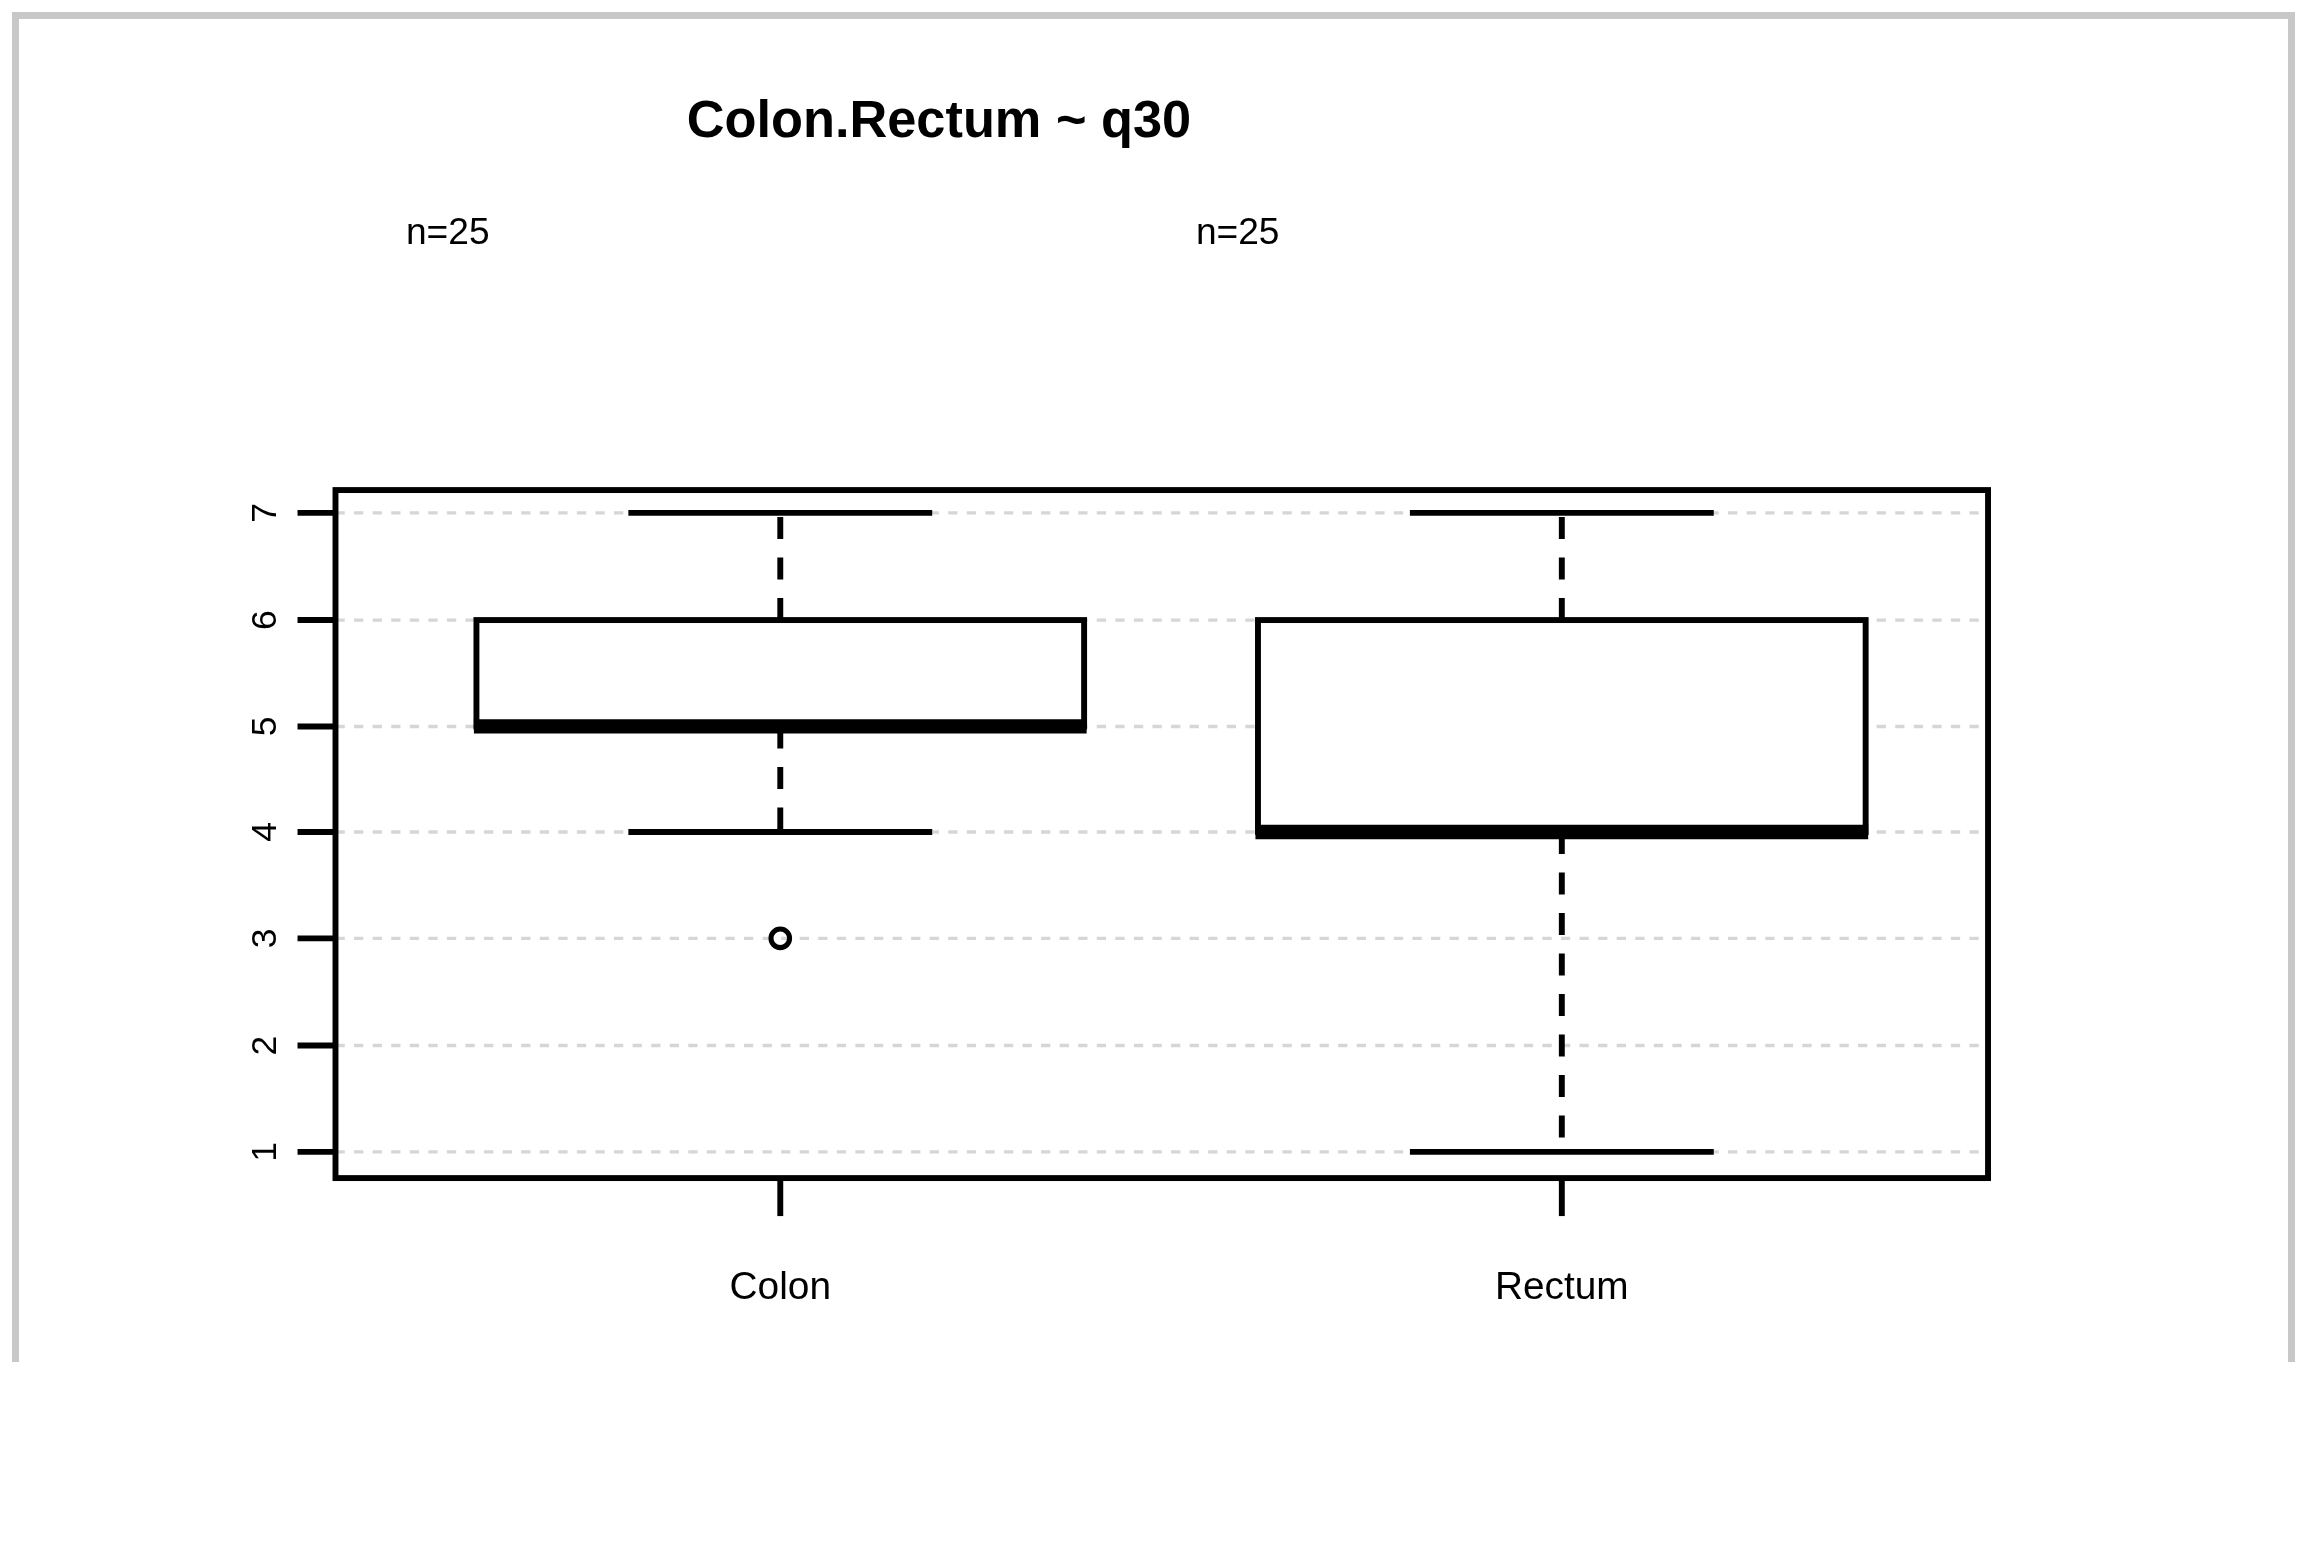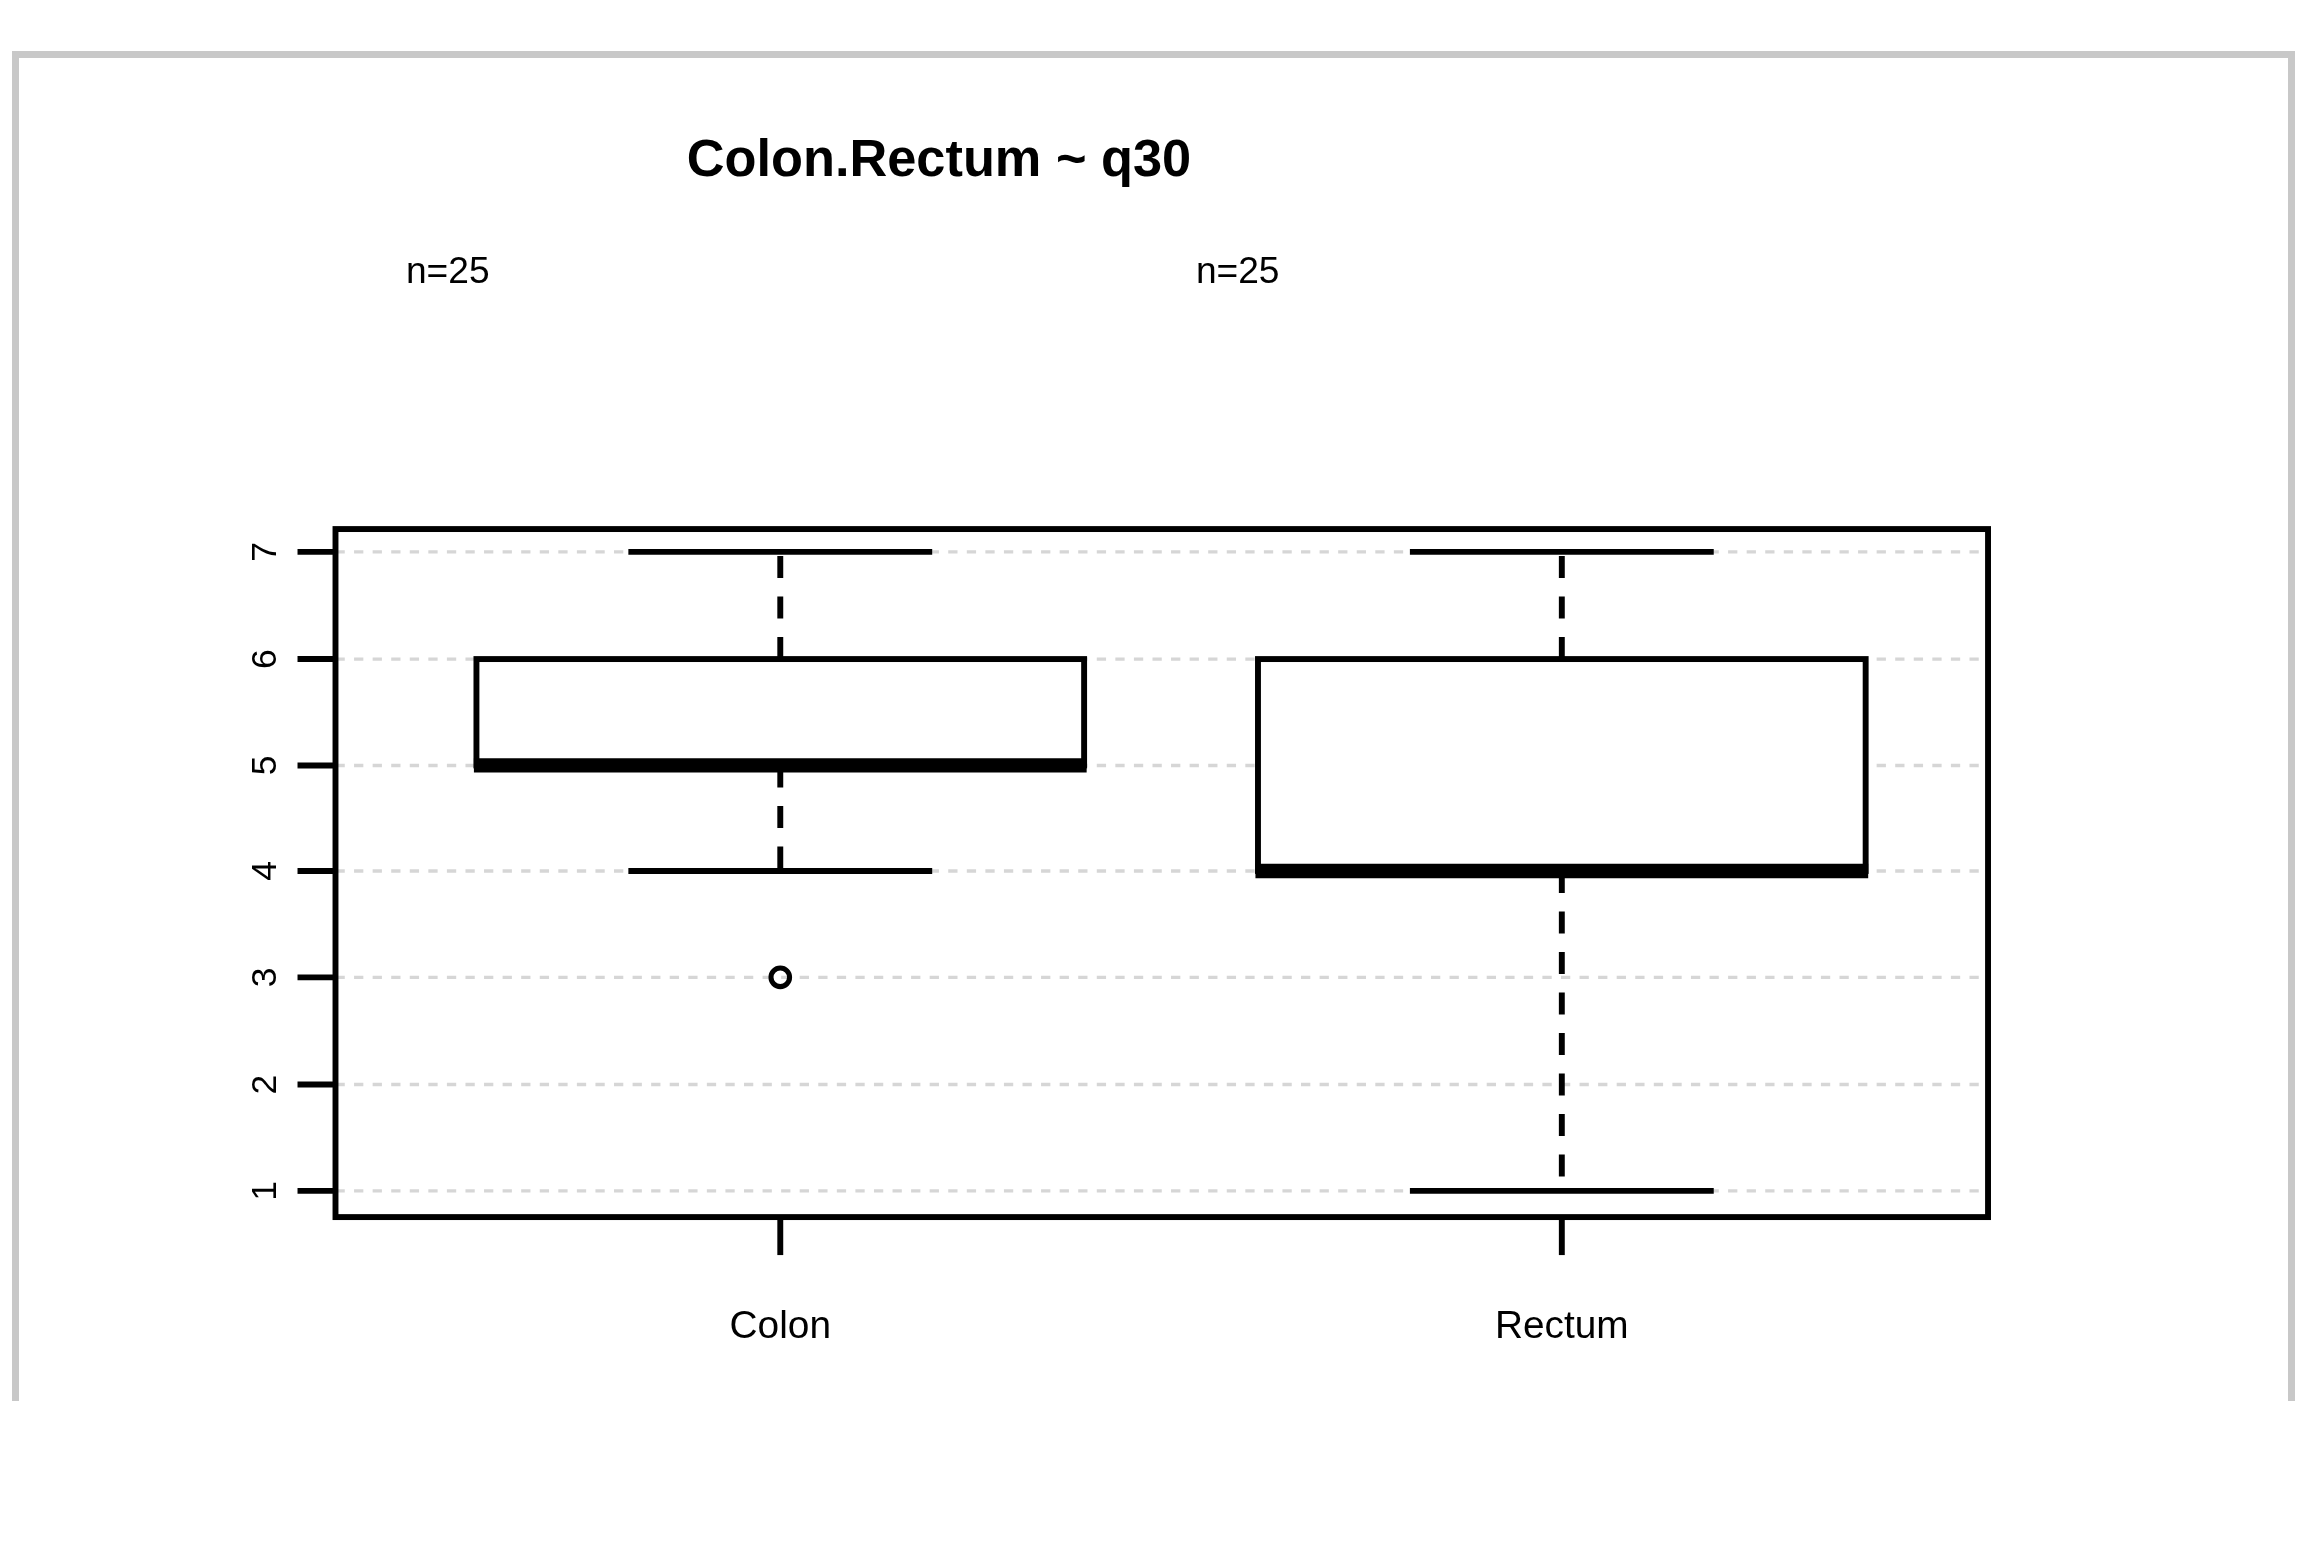--- a/index.html
+++ b/index.html
@@ -10,21 +10,20 @@
   }
   body {
     font-family: "Liberation Sans", sans-serif;
   }
   #screen {
     position: relative;
     width: 2319px;
     height: 1362px;
     background: #ffffff;
     overflow: hidden;
-    margin-top: 39px;
   }
   
   #panel {
     position: absolute;
     left: 11.8px;
     top: 11.8px;
     width: 2283px;
     height: 1528px;
     background: #ffffff;
     border: 7.6px solid #c8c8c8;

